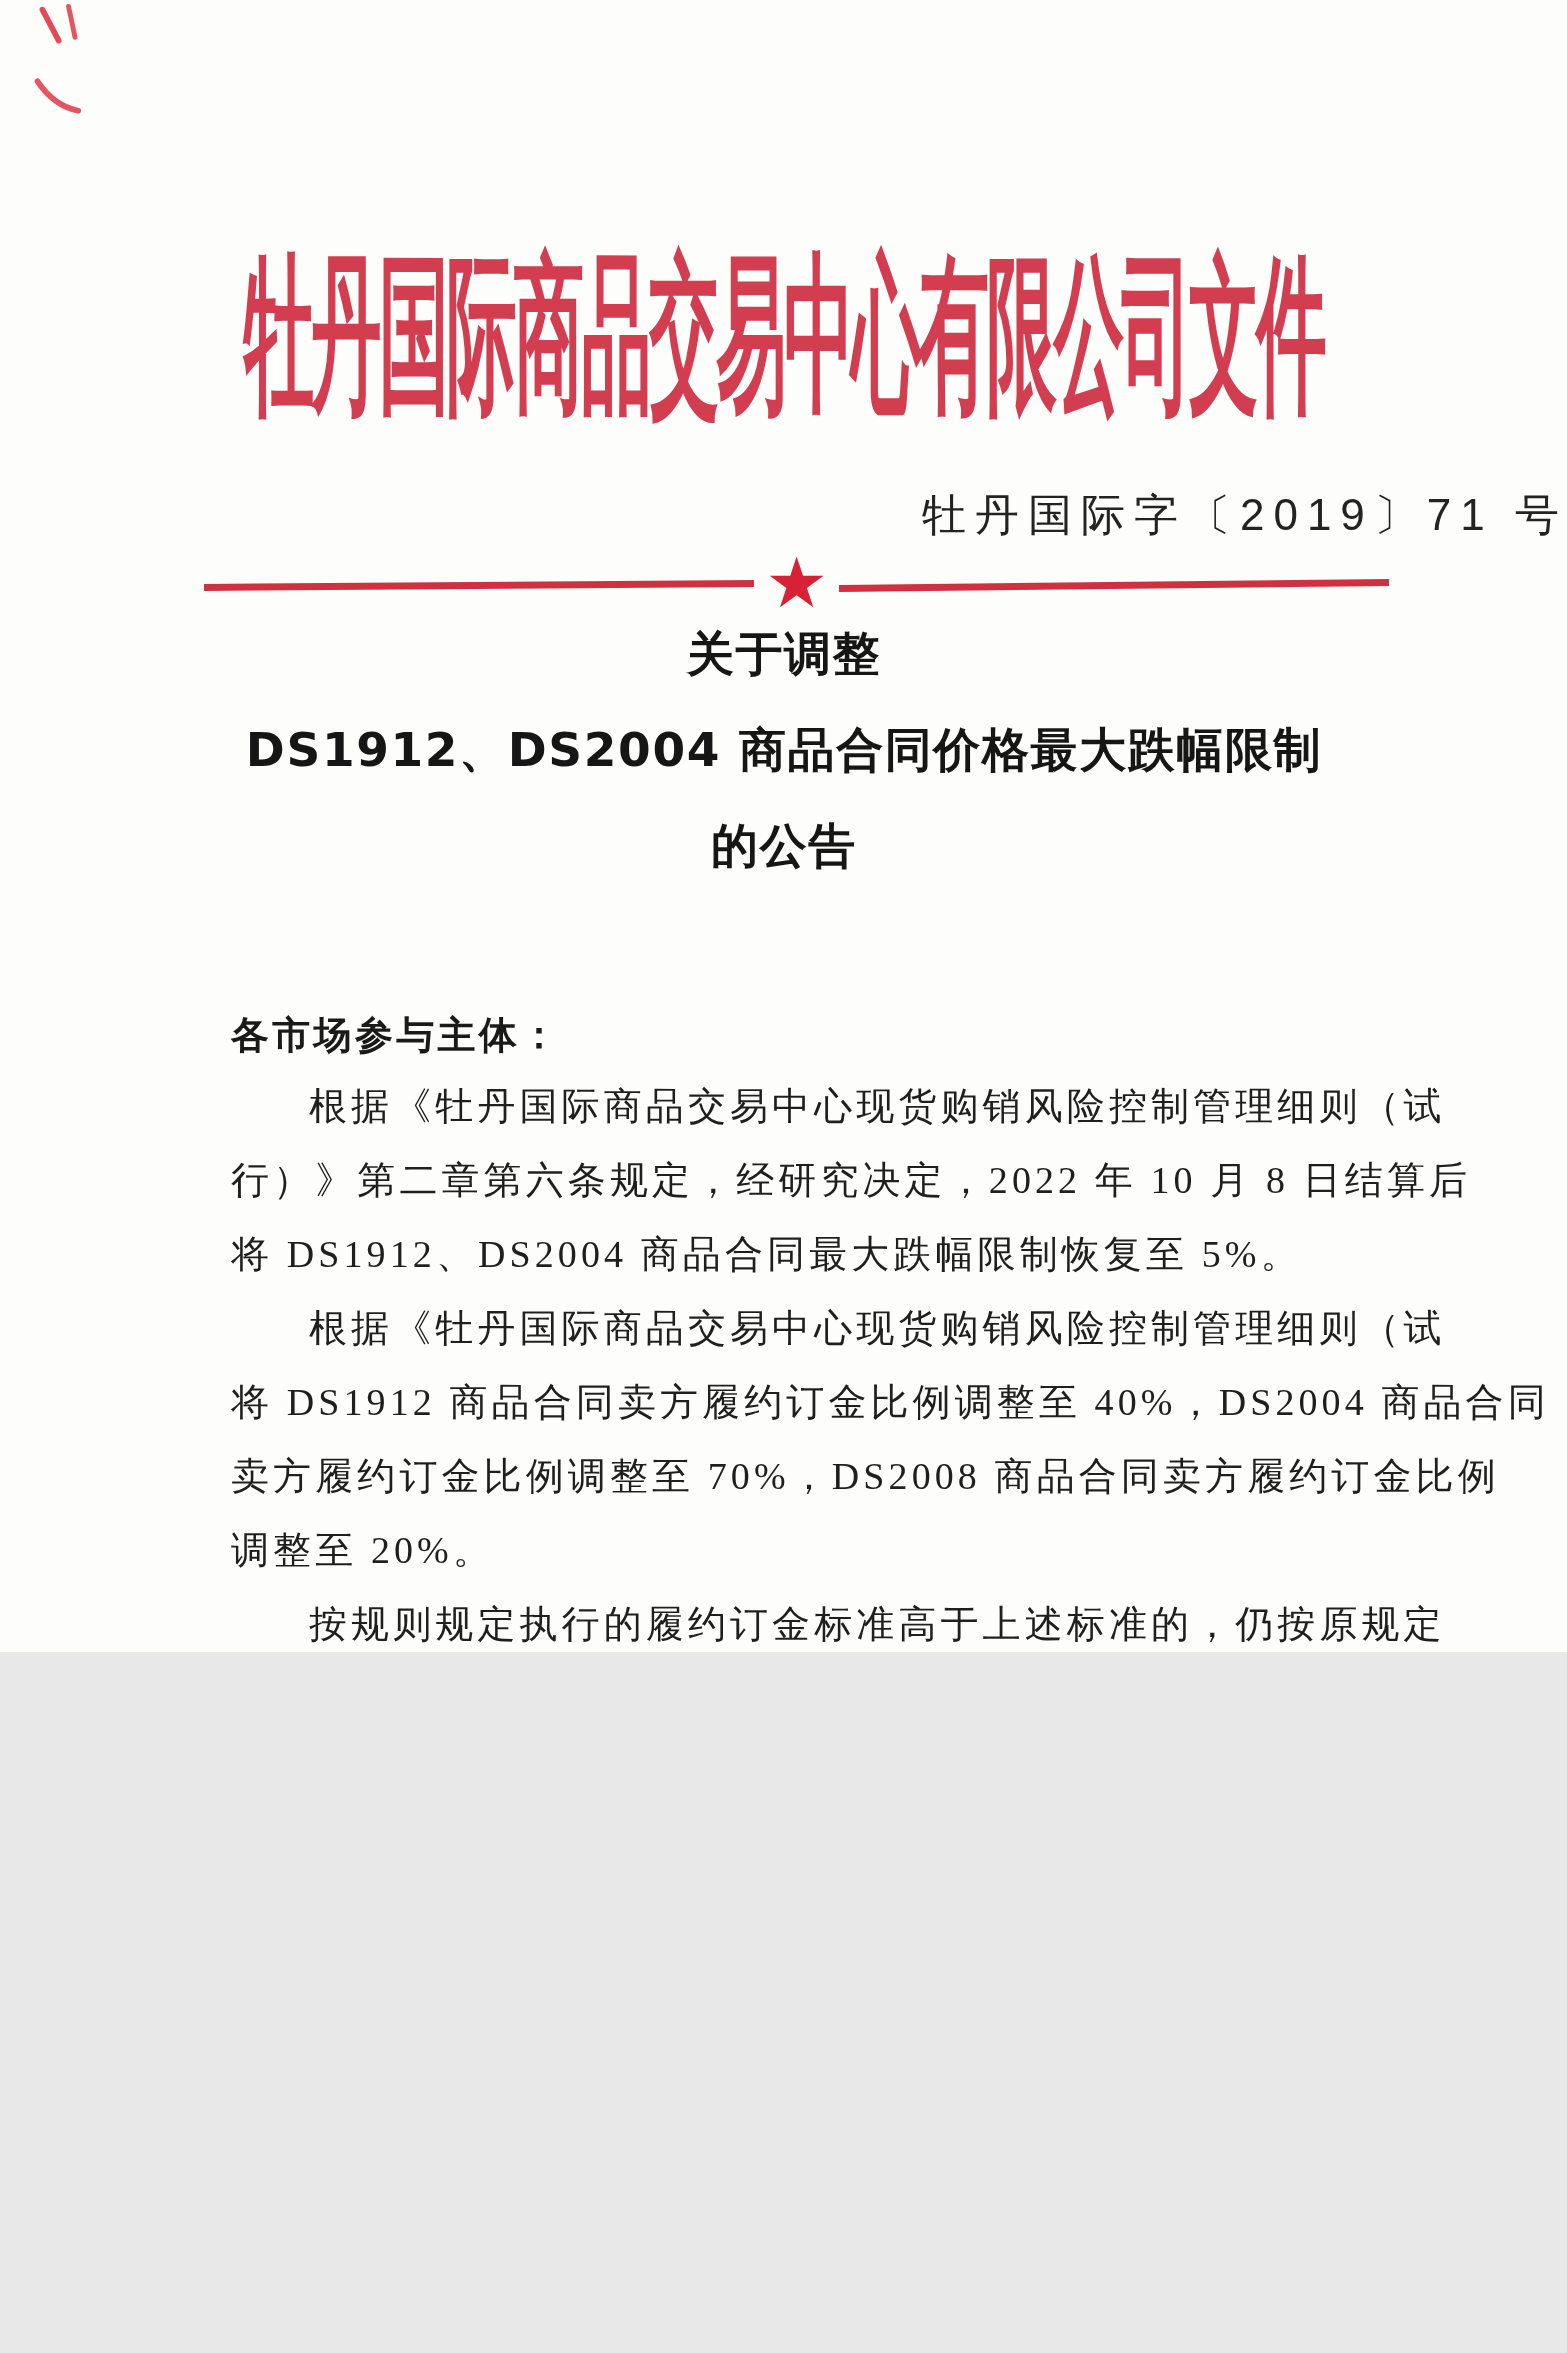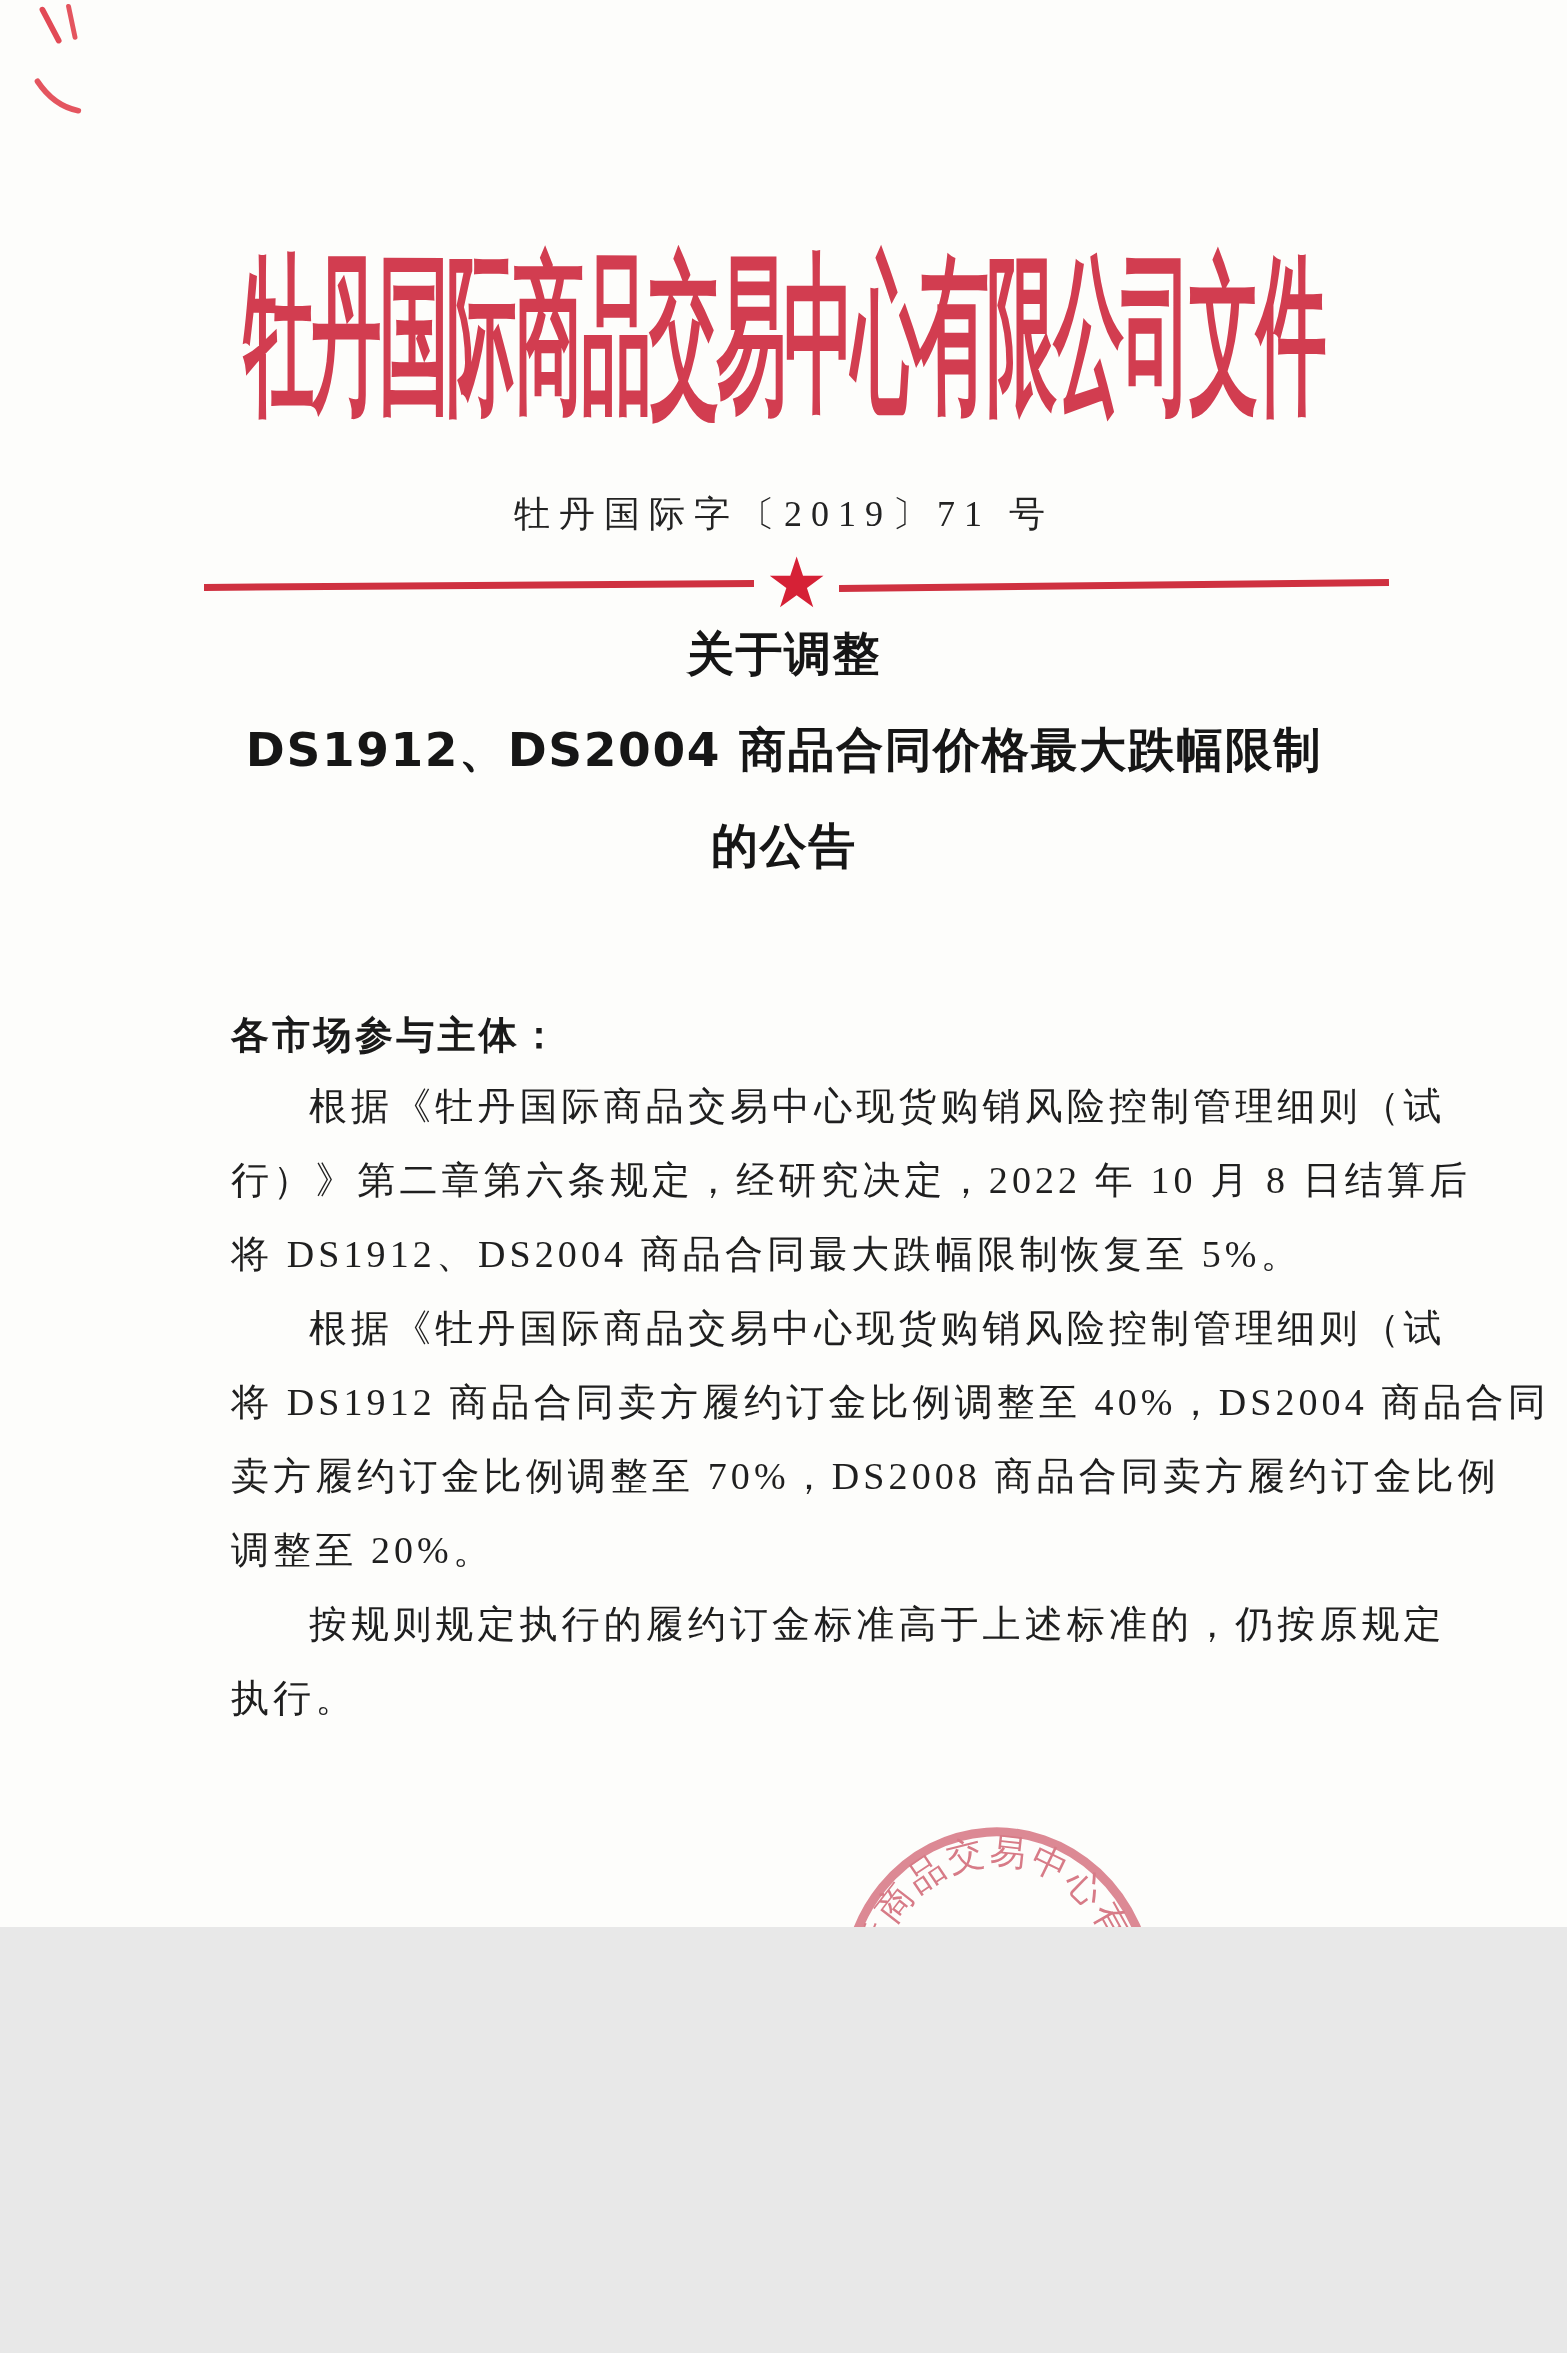--- a/index.html
+++ b/index.html
@@ -1,18 +1,18 @@
 <!DOCTYPE html>
 <html style="font-size:13px"><head>
 <meta charset="utf-8">
 <style>
   html,body{margin:0;padding:0;background:#e8e8e8;}
   .page{
     position:relative;
-    width:1568px;height:1927px;
+    width:1568px;height:1652px;
     margin:0 auto;
     background:#fdfdfb;
     overflow:hidden;
     font-family:"DejaVu Serif", serif;
     color:#1e1e1e;
   }
   
   .corner-marks{position:absolute;left:31px;top:3.3px;}
   
   .letterhead{
@@ -26,25 +26,25 @@
     font-size:70px;
     letter-spacing:-2.5px;
     color:#d23d50;
     transform:scale(1,2.45);
     transform-origin:50% 50%;
     white-space:nowrap;
   }
   
   .doc-number{
     position:absolute;top:489px;left:0;right:0;
-    text-align:center;
-    font-size:36px;line-height:51px;
+    text-align:right;
+    font-size:44px;line-height:51px;
     letter-spacing:9px;
     color:#232323;
-    font-family:Liberation Serif, serif;
+    font-family:Liberation Sans, sans-serif;
   }
   
   .divider{
     position:absolute;top:545px;left:204px;width:1185px;height:82px;
     display:flex;align-items:center;
   }
   .divider .bar{flex:1;height:7.4px;background:#cf3140;}
   .divider .bar.left{transform:rotate(-0.4deg);}
   .divider .bar.right{transform:rotate(-0.6deg);}
   .divider .star{

